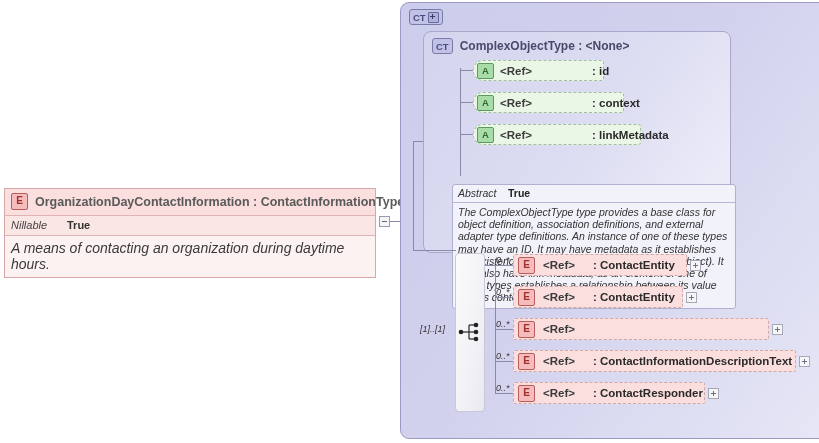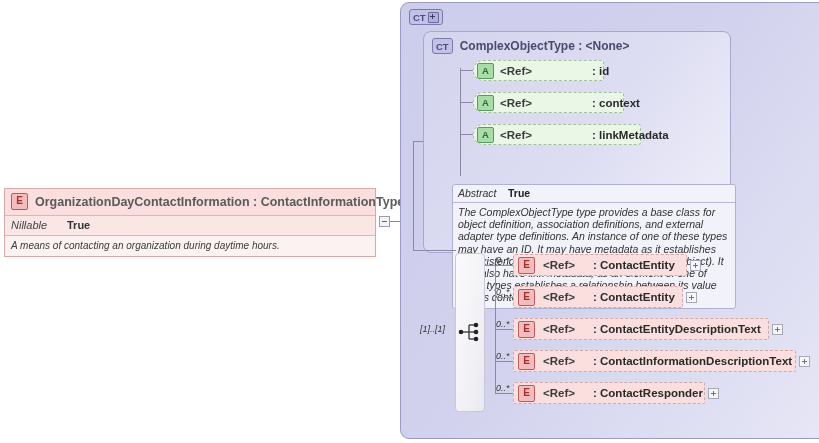--- a/index.html
+++ b/index.html
@@ -70,21 +70,21 @@
     flex: none;
   }
   #left-element .prop-val {
     font-size: 11px;
     font-weight: bold;
     color: #333;
   }
   #left-element .el-doc {
     padding: 4px 6px 5px 6px;
     font-style: italic;
-    font-size: 10px;
+    font-size: 14px;
     color: #3a3a3a;
     background: #fdf2f2;
   }
 
   
   #collapse-box {
     position: absolute;
     left: 379px; top: 216px;
     width: 11px; height: 11px;
     border: 1px solid #9a9ab0;
@@ -437,21 +437,20 @@
   <span class="badge-e">E</span>
   <span class="elem-ref">&lt;Ref&gt;</span>
   <span class="elem-name">: ContactEntity</span>
 </div>
 <div class="expand-box" style="left:686px; top:292px;"></div>
 
 <div class="cardinality" style="left:496px; top:319px;">0..*</div>
 <div class="elem-row" style="left:513px; top:318px; width:256px;">
   <span class="badge-e">E</span>
   <span class="elem-ref">&lt;Ref&gt;</span>
-  <span class="elem-name">: ContactEntityDescriptionText</span>
 </div>
 <div class="expand-box" style="left:772px; top:324px;"></div>
 
 <div class="cardinality" style="left:496px; top:351px;">0..*</div>
 <div class="elem-row" style="left:513px; top:350px; width:283px;">
   <span class="badge-e">E</span>
   <span class="elem-ref">&lt;Ref&gt;</span>
   <span class="elem-name">: ContactInformationDescriptionText</span>
 </div>
 <div class="expand-box" style="left:799px; top:356px;"></div>

